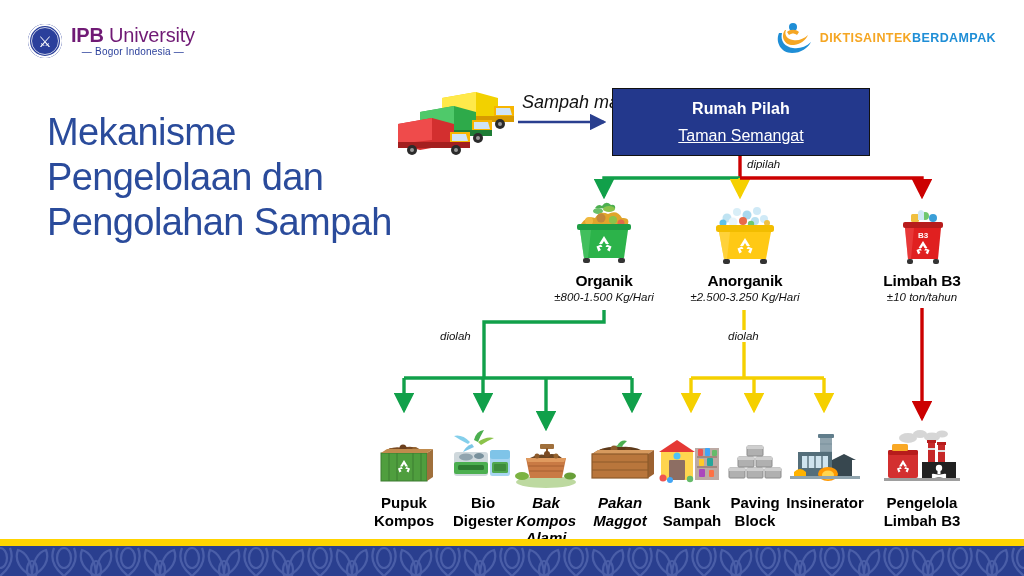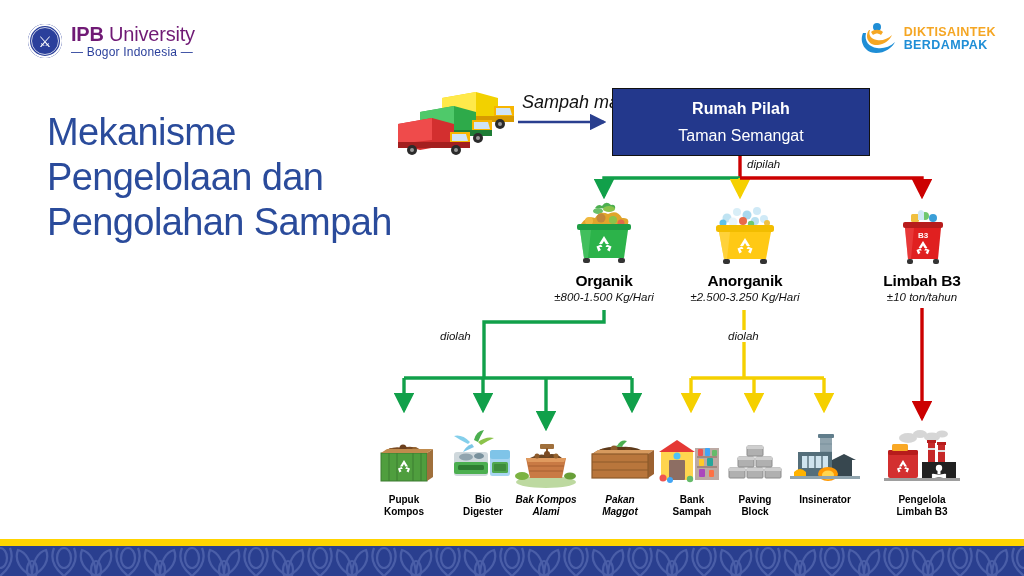--- a/index.html
+++ b/index.html
@@ -15,62 +15,62 @@
   
   .ipb-logo{position:absolute;left:28px;top:24px;display:flex;align-items:center;gap:9px;}
   .ipb-seal{width:34px;height:34px;border-radius:50%;background:#2a3f9b;position:relative;
             box-shadow:inset 0 0 0 2px #fff, inset 0 0 0 3px #2a3f9b;}
   .ipb-seal .ring{position:absolute;inset:3px;border:1px solid #fff;border-radius:50%;opacity:.75;}
   .ipb-seal .glyph{position:absolute;inset:0;display:flex;align-items:center;justify-content:center;
                    color:#fff;font-size:15px;line-height:1;}
   .ipb-text{display:flex;flex-direction:column;line-height:1;}
   .ipb-name{font-size:20px;font-weight:bold;color:#701a75;letter-spacing:-.2px;}
   .ipb-name .light{font-weight:400;}
-  .ipb-sub{font-size:12px;color:#2a3f9b;letter-spacing:.2px;margin-top:2px;text-align:left;}
+  .ipb-sub{font-size:10px;color:#2a3f9b;letter-spacing:.2px;margin-top:2px;text-align:center;}
 
   .dsb-logo{position:absolute;right:28px;top:20px;display:flex;align-items:center;gap:7px;}
   .dsb-mark{width:40px;height:38px;position:relative;}
-  .dsb-text{display:flex;flex-direction:column;line-height:1.08;}
+  .dsb-text{display:flex;line-height:1.08;}
   .dsb-l1{font-size:12.5px;font-weight:bold;color:#f5a623;letter-spacing:.4px;}
   .dsb-l2{font-size:12.5px;font-weight:bold;color:#1f8ed6;letter-spacing:.4px;}
 
   
   .title{position:absolute;left:47px;top:110px;width:430px;
          font-size:38px;font-weight:normal;color:#2a4b9b;line-height:1.18;letter-spacing:-.6px;}
 
   
   .trucks{position:absolute;left:392px;top:86px;width:130px;height:72px;}
 
   
   .flow{position:absolute;inset:0;}
   .rumah-box{position:absolute;left:612px;top:88px;width:256px;height:66px;
              background:#23388c;border:1.5px solid #111;
              display:flex;flex-direction:column;align-items:center;justify-content:center;color:#fff;}
   .rumah-l1{font-size:16px;font-weight:bold;letter-spacing:.1px;}
-  .rumah-l2{font-size:16px;font-weight:400;margin-top:9px;}
+  .rumah-l2{font-size:16px;font-weight:400;margin-top:9px;text-decoration:underline;}
 
   .lbl{position:absolute;font-style:italic;color:#111;background:#fff;padding:0 3px;}
   .lbl-sampah{left:519px;top:92px;font-size:18px;}
   .lbl-dipilah{left:744px;top:158px;font-size:11.5px;}
   .lbl-diolah-1{left:437px;top:330px;font-size:11.5px;}
   .lbl-diolah-2{left:725px;top:330px;font-size:11.5px;}
 
   
   .bin-block{position:absolute;width:120px;text-align:center;}
   .bin-org{left:544px;top:200px;}
   .bin-anorg{left:685px;top:200px;}
   .bin-b3{left:862px;top:200px;}
   .bin-art{height:68px;display:flex;align-items:flex-end;justify-content:center;}
   .bin-name{font-size:15.5px;font-weight:bold;color:#000;margin-top:4px;letter-spacing:-.2px;}
   .bin-qty{font-size:11.5px;font-style:italic;color:#111;margin-top:1px;white-space:nowrap;}
 
   
   .out{position:absolute;width:84px;text-align:center;top:430px;}
   .out-art{height:58px;display:flex;align-items:flex-end;justify-content:center;}
-  .out-name{font-size:10px;font-weight:bold;color:#000;line-height:1.18;margin-top:6px;}
+  .out-name{font-size:15px;font-weight:bold;color:#000;line-height:1.18;margin-top:6px;}
   .o1{left:362px;} .o2{left:441px;} .o3{left:504px;font-style:italic;} .o4{left:578px;font-style:italic;}
   .o5{left:650px;} .o6{left:713px;} .o7{left:783px;} .o8{left:880px;}
 
   
   .foot-yellow{position:absolute;left:0;bottom:30px;width:1024px;height:7px;background:#ffd400;}
   .foot-blue{position:absolute;left:0;bottom:0;width:1024px;height:30px;background:#2a3f8f;overflow:hidden;}
 
   svg{display:block;}
   .sv{position:absolute;left:0;top:0;pointer-events:none;}
 </style>

